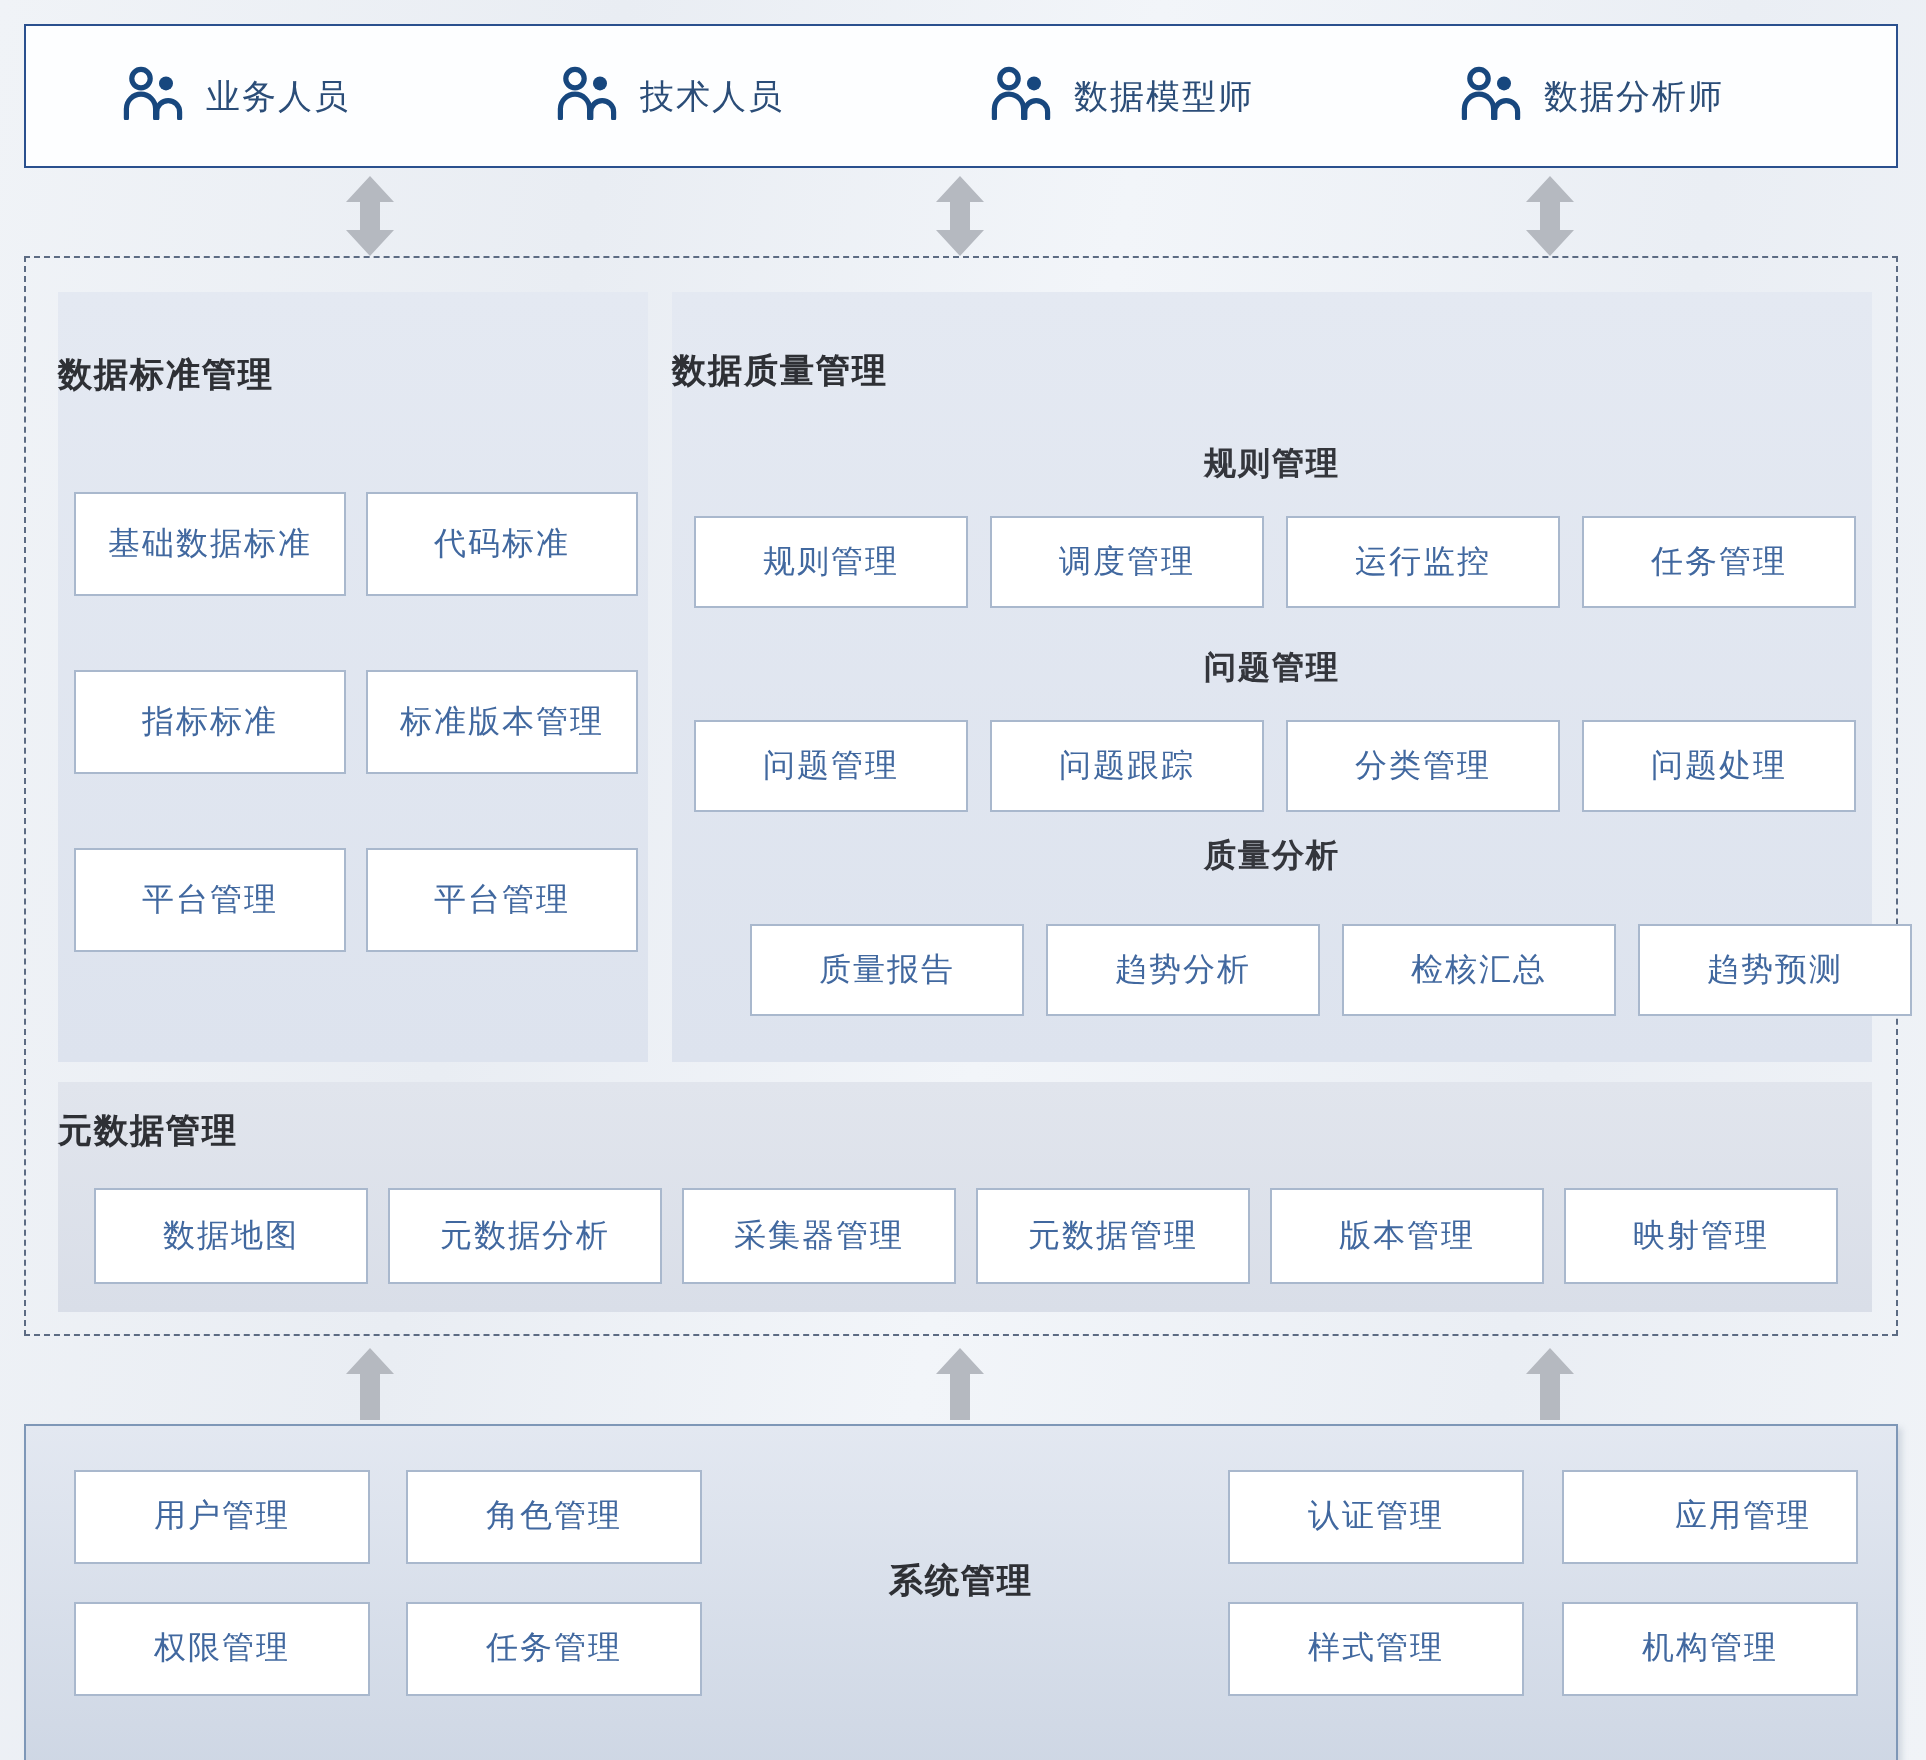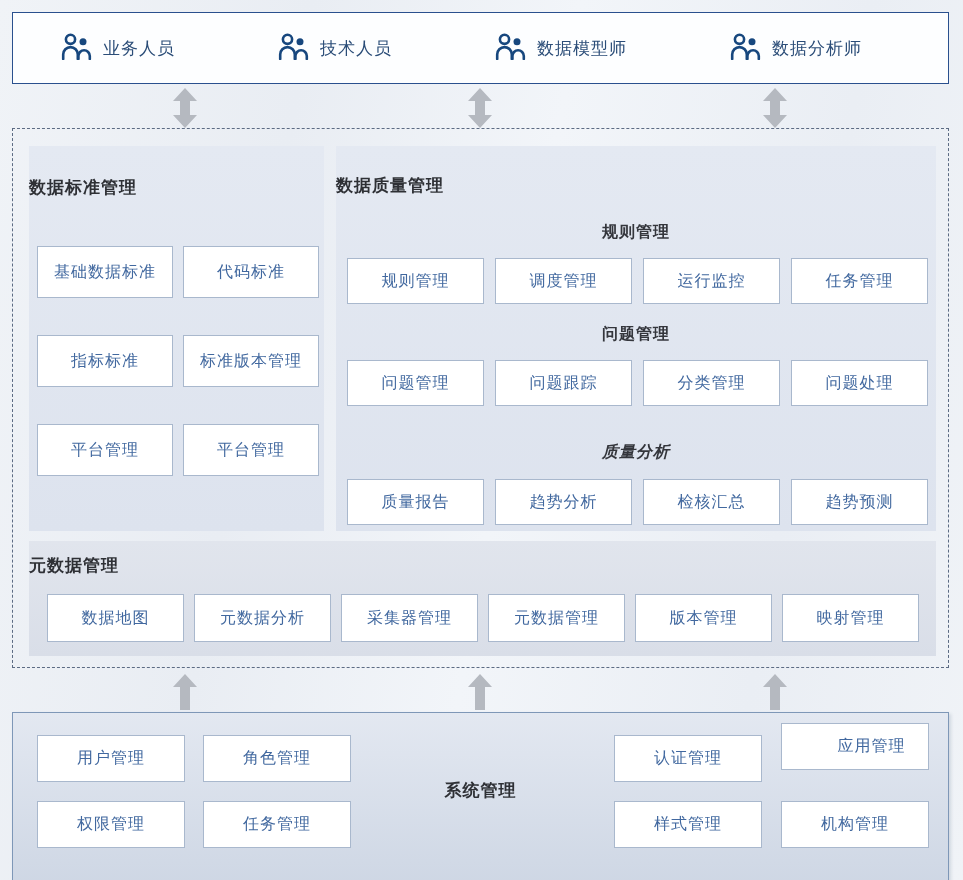--- a/index.html
+++ b/index.html
@@ -53,21 +53,21 @@
   .std-title { top:30px; }
   .std-grid {
     position:absolute; left:8px; top:100px;
     display:grid; grid-template-columns:136px 136px; gap:37px 10px;
   }
   .std-grid .btn { height:52px; }
 
   .qlt-title { top:28px; }
   .q-sub1 { top:76px; }  .q-row1 { top:112px; }
   .q-sub2 { top:178px; } .q-row2 { top:214px; }
-  .q-sub3 { top:296px;font-style:italic; } .q-row3 { top:333px; }
+  .q-sub3 { top:272px; } .q-row3 { top:316px;margin-left:28px; }
   .q-row { position:absolute; left:11px; display:flex; gap:11px; }
   .q-row .btn { width:137px; height:46px; }
 
   .meta-title { top:13px; }
   .meta-row { position:absolute; left:18px; top:53px; display:flex; gap:10px; }
   .meta-row .btn { width:137px; height:48px; }
 
   
   .sys-panel {
     position:absolute; left:12px; top:712px; width:937px; height:191px;
@@ -78,21 +78,21 @@
   .sys-title {
     position:absolute; top:66px; left:0; width:100%; text-align:center;
     font-weight:bold; font-size:17px; color:#2e3035; letter-spacing:1px;
   }
   .sys-btn { position:absolute; width:148px; height:47px; }
   .sys-u1 { left:24px;  top:22px; }
   .sys-u2 { left:190px; top:22px; }
   .sys-u3 { left:24px;  top:88px; }
   .sys-u4 { left:190px; top:88px; }
   .sys-r1 { left:601px; top:22px; }
-  .sys-r2 { left:768px; top:10px;padding-left:33px; }
+  .sys-r2 { left:768px; top:22px;padding-left:33px; }
   .sys-r3 { left:601px; top:88px; }
   .sys-r4 { left:768px; top:88px; }
 </style>
 </head>
 <body>
 
 <div class="roles-bar">
   <div class="role">
     <span class="role-icon">
       <svg width="31" height="28" viewBox="0 0 31 28">

